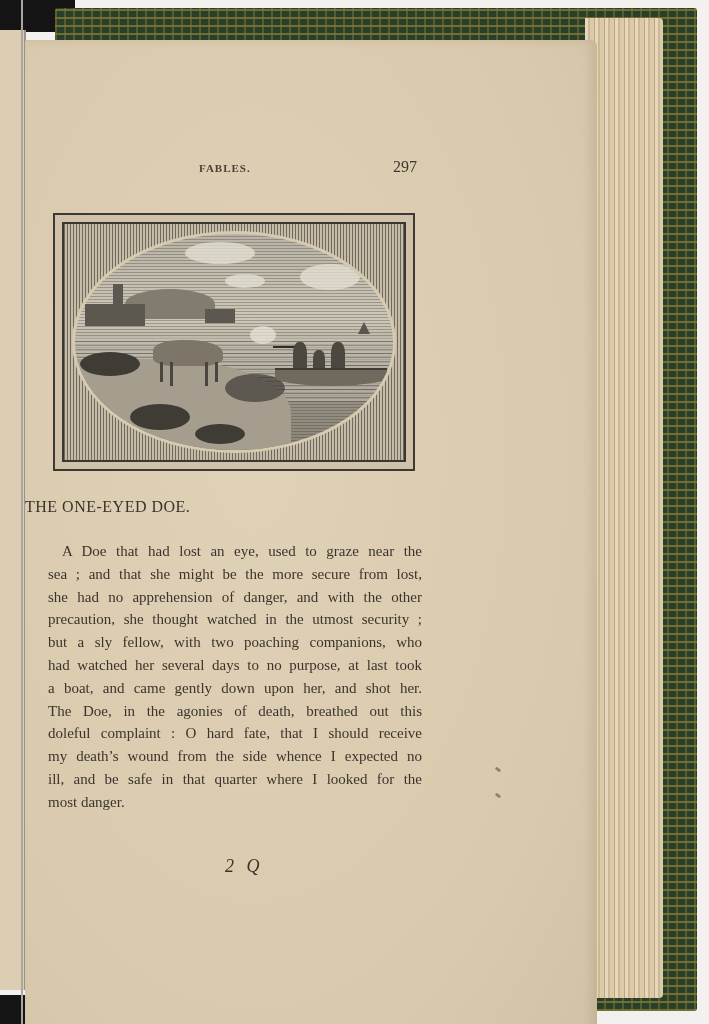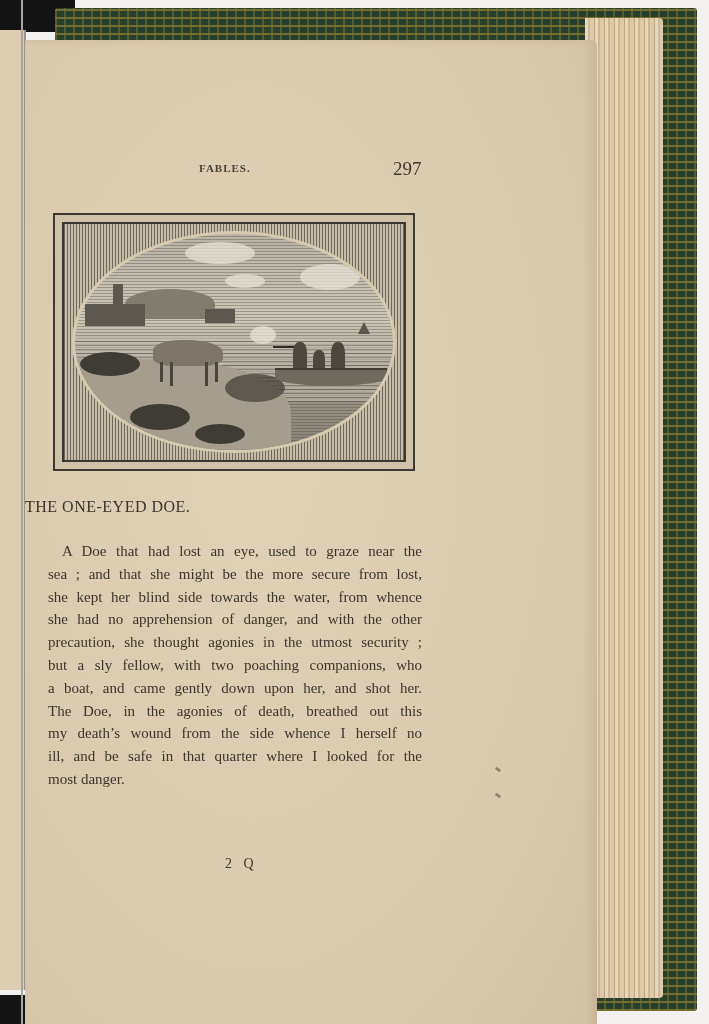--- a/index.html
+++ b/index.html
@@ -45,21 +45,21 @@
       background:#dccdb1;
       background-image: radial-gradient(ellipse at 40% 40%, #e0d2b7 0%, #d9c9ad 70%, #d2c2a5 100%);
       border-radius:2px 6px 6px 2px;
       box-shadow: inset -6px 0 10px rgba(120,95,60,0.15);
     }
     .running-head {
       position:absolute; left:174px; top:122px; font-size:11px; letter-spacing:1px;
       font-weight:bold; color:#4a4238;
     }
     .page-number {
-      position:absolute; left:368px; top:118px; font-size:19px; color:#3f3830;
+      position:absolute; left:368px; top:118px; font-size:16px; color:#3f3830;
     }
     
     .plate {
       position:absolute; left:28px; top:173px; width:358px; height:254px;
       border:2px solid #3d3a35; background:#cfc2a8;
     }
     .plate-inner {
       position:absolute; left:7px; top:7px; right:7px; bottom:7px;
       border:2px solid #3a3631;
       background: repeating-linear-gradient(90deg, #6e6a62 0 1px, #c6bba4 1px 3px);
@@ -96,21 +96,21 @@
     }
     .body-text {
       position:absolute; left:23px; top:500px; width:374px;
       font-size:15px; line-height:22.8px; color:#3b342c;
       text-align:justify;
     }
     .body-text .line { display:block; text-align:justify; text-align-last:justify; white-space:nowrap; }
     .body-text .line.first { text-indent:14px; }
     .body-text .line.last { text-align-last:left; }
     .signature {
-      position:absolute; left:200px; top:816px; font-size:14px; color:#3b342c; letter-spacing:4px;
+      position:absolute; left:200px; top:816px; font-size:18px; color:#3b342c; letter-spacing:4px;font-style:italic;
     }
     .mark { position:absolute; width:6px; height:3px; background:#6b6358; border-radius:2px; transform:rotate(35deg); opacity:0.7; }
   </style>
 </head>
 <body>
 
 <div class="bg-dark"></div>
 <div class="bg-dark-bottom"></div>
 
 <div class="cover">
@@ -156,27 +156,28 @@
         <div class="boat" style="left:200px;top:134px;width:112px;height:16px;"></div>
       </div>
     </div>
   </div>
 
   <div class="fable-title">THE ONE-EYED DOE.</div>
 
   <div class="body-text">
     <span class="line first">A Doe that had lost an eye, used to graze near the</span>
     <span class="line">sea ; and that she might be the more secure from lost,</span>
-    <span class="line">she kept her blind side towards the water, from whence</span>
     <span class="line">she had no apprehension of danger, and with the other</span>
-    <span class="line">precaution, she thought agonies in the utmost security ;</span>
+    <span class="line">precaution, she thought watched in the utmost security ;</span>
     <span class="line">but a sly fellow, with two poaching companions, who</span>
+    <span class="line">had watched her several days to no purpose, at last took</span>
     <span class="line">a boat, and came gently down upon her, and shot her.</span>
     <span class="line">The Doe, in the agonies of death, breathed out this</span>
-    <span class="line">my death’s wound from the side whence I herself no</span>
+    <span class="line">doleful complaint : O hard fate, that I should receive</span>
+    <span class="line">my death’s wound from the side whence I expected no</span>
     <span class="line">ill, and be safe in that quarter where I looked for the</span>
     <span class="line last">most danger.</span>
   </div>
 
   <div class="signature">2 Q</div>
 
   <div class="mark" style="left:470px;top:728px;"></div>
   <div class="mark" style="left:470px;top:754px;"></div>
 </div>
 

